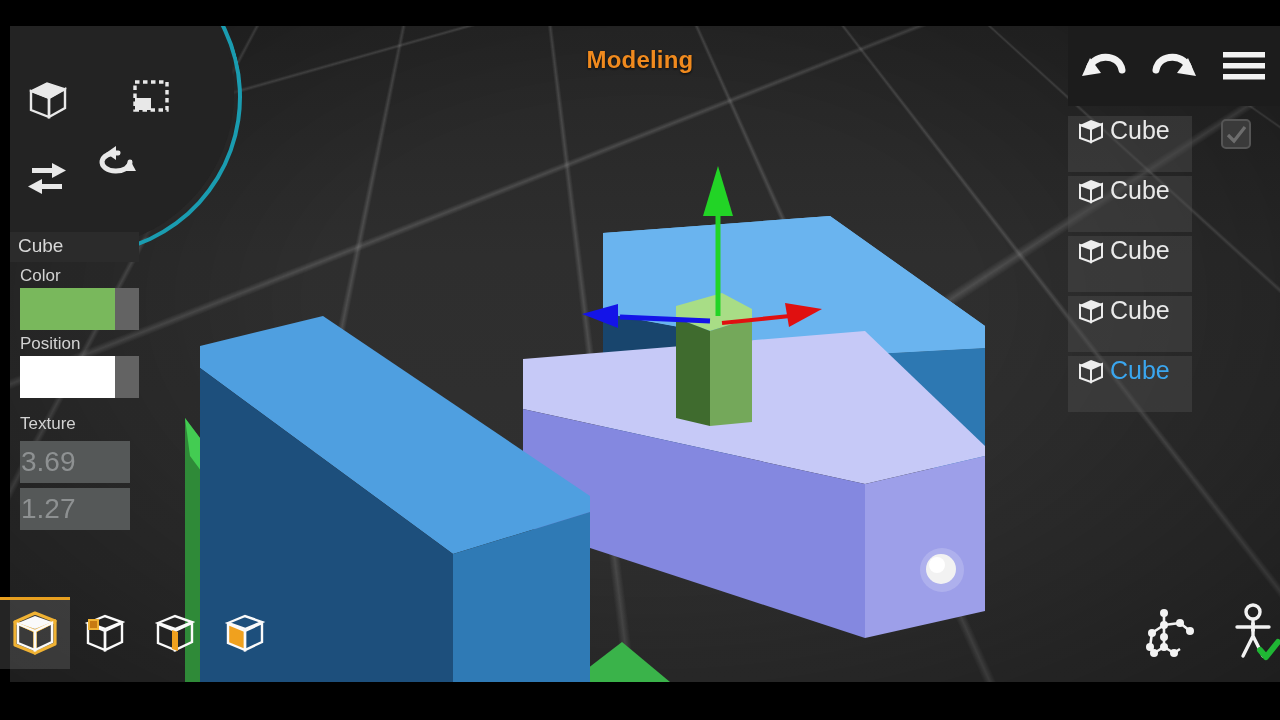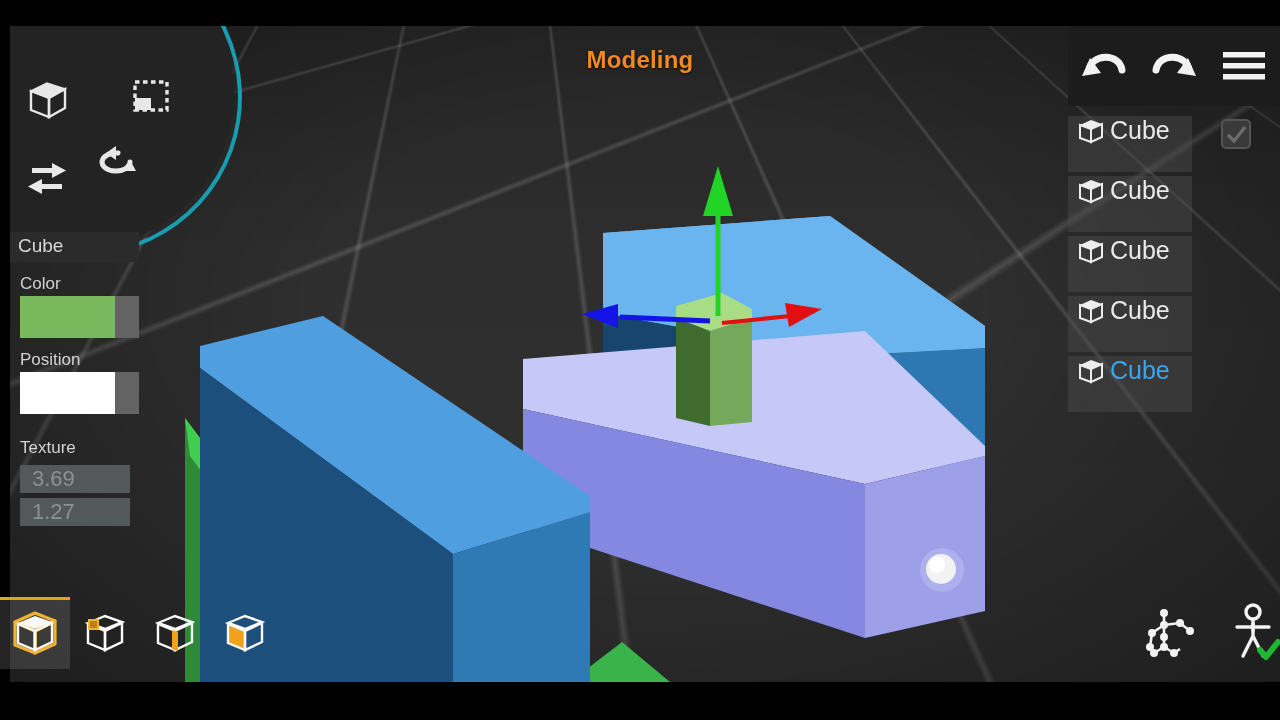--- a/index.html
+++ b/index.html
@@ -41,26 +41,26 @@
     transform:rotate(-14deg);pointer-events:none;}
   .rad-btn{position:absolute;width:56px;height:56px;display:flex;align-items:center;justify-content:center;}
   #rad-cube{left:10px;top:46px;}
   #rad-marquee{left:113px;top:44px;}
   #rad-rotate{left:78px;top:108px;}
   #rad-move{left:8px;top:126px;}
 
   
   #props{position:absolute;left:10px;top:232px;width:129px;}
   .sect-hdr{background:#2b2b2b;color:#d7d7d7;font-size:19px;padding:3px 8px 5px 8px;}
-  .fld-label{color:#d2d2d2;font-size:17px;padding:4px 0 2px 10px;margin-top:8px;}
+  .fld-label{color:#d2d2d2;font-size:17px;padding:4px 0 2px 10px;}
   .swatch-row{position:relative;height:42px;margin-left:10px;width:119px;}
   .swatch{position:absolute;left:0;top:0;width:95px;height:42px;}
   .swatch-edge{position:absolute;left:95px;top:0;width:24px;height:42px;background:#636363;}
-  .numfield{margin-left:10px;width:110px;height:28px;background:#555858;color:#8e9192;
-    font-size:22px;display:flex;align-items:center;padding-left:12px;box-sizing:border-box;margin-top:5px;}
+  .numfield{margin-left:10px;width:110px;height:42px;background:#555858;color:#8e9192;
+    font-size:28px;display:flex;align-items:center;padding-left:1px;box-sizing:border-box;margin-top:5px;}
   #props .gap{height:12px;}
 
   
   #modebar{position:absolute;left:0;top:597px;display:flex;align-items:center;}
   .mode-btn{width:70px;height:72px;display:flex;align-items:center;justify-content:center;}
   .mode-btn.active{background:rgba(120,120,120,.30);box-shadow:inset 0 3px 0 #e8a020;}
 
   
   #toprightbar{position:absolute;left:1068px;top:26px;width:212px;height:80px;background:#1c1c1c;
     display:flex;align-items:center;justify-content:center;gap:18px;}

